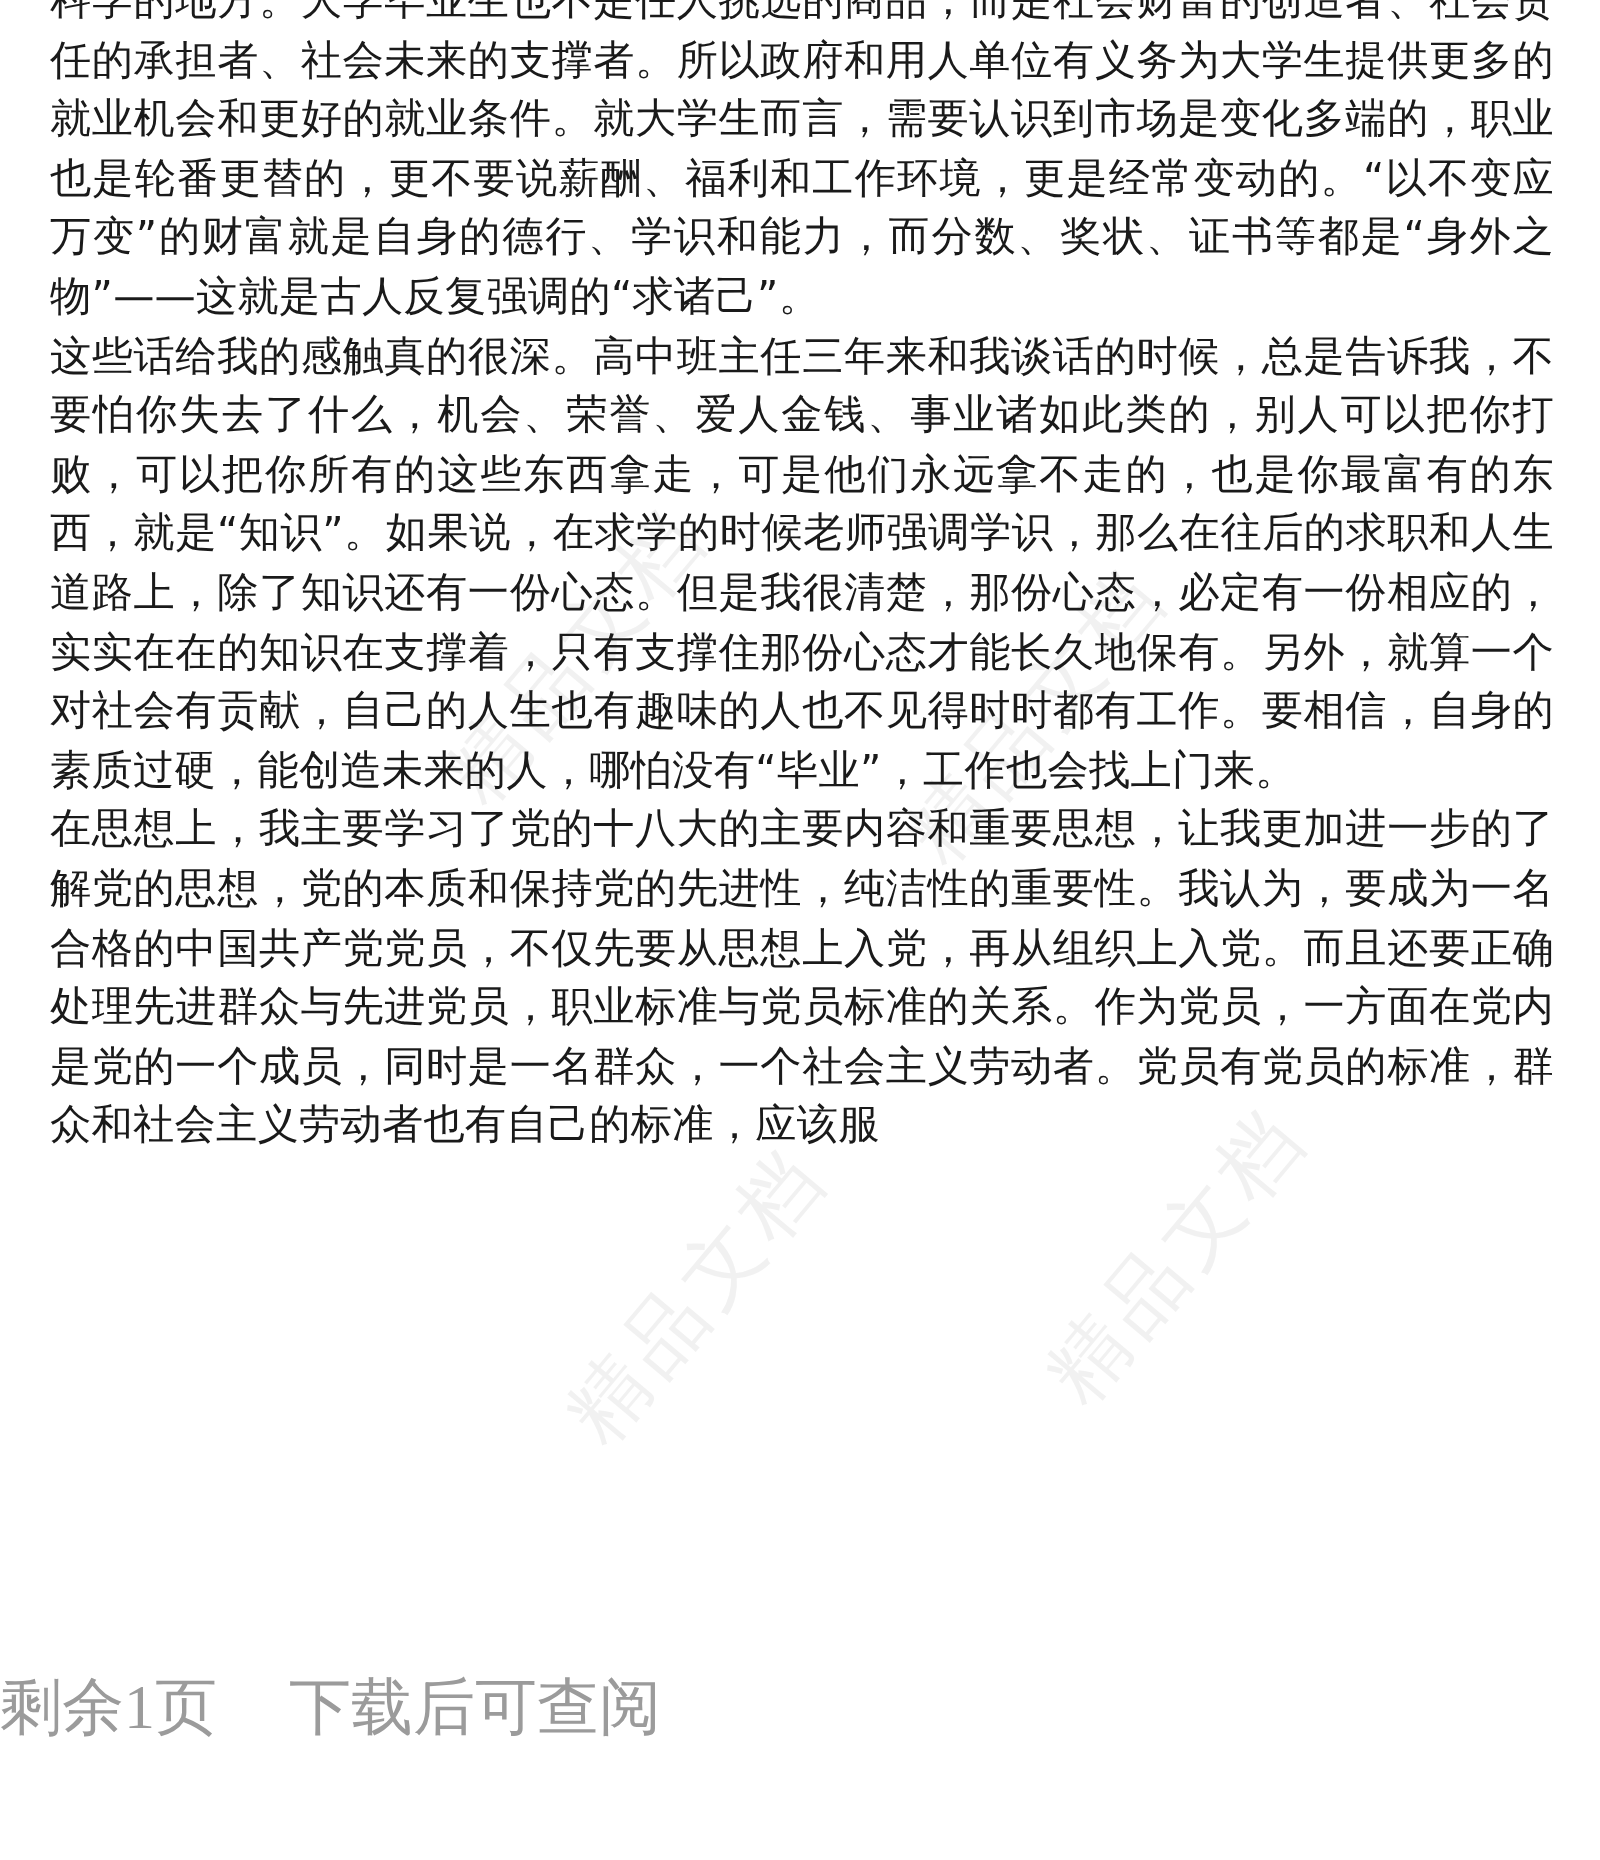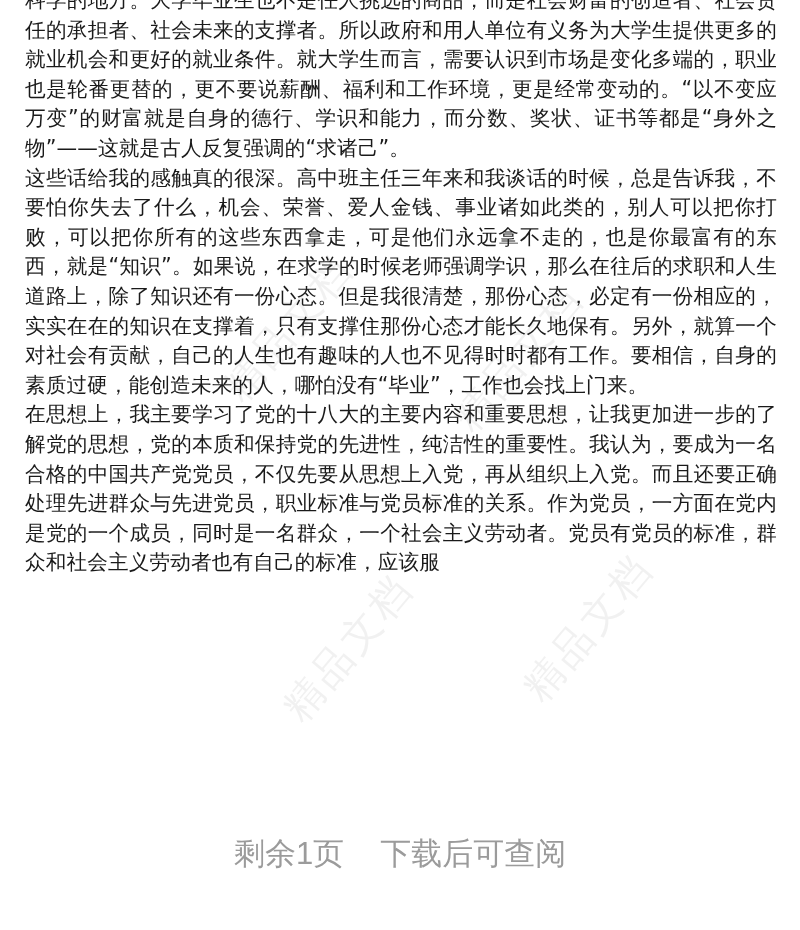--- a/index.html
+++ b/index.html
@@ -46,25 +46,24 @@
       transform: rotate(-50deg);
       white-space: nowrap;
       pointer-events: none;
       letter-spacing: 4px;
     }
     .remaining-banner {
       position: absolute;
       left: 0;
       top: 834px;
       width: 800px;
-      text-align: center;
       color: #9b9b9b;
       font-size: 31px;
       line-height: 40px;
-      font-family: Liberation Sans, sans-serif;
+      font-family: Liberation Serif, serif;
     }
     .remaining-banner .gap {
       display: inline-block;
       width: 36px;
     }
   </style>
 </head>
 <body>
 
 <div class="page">

